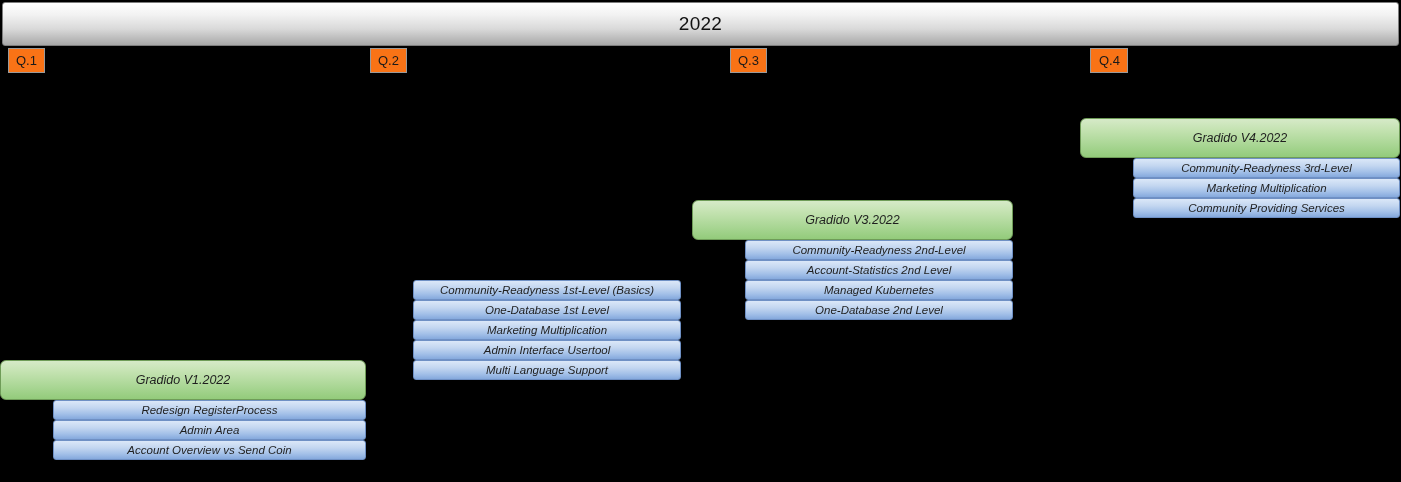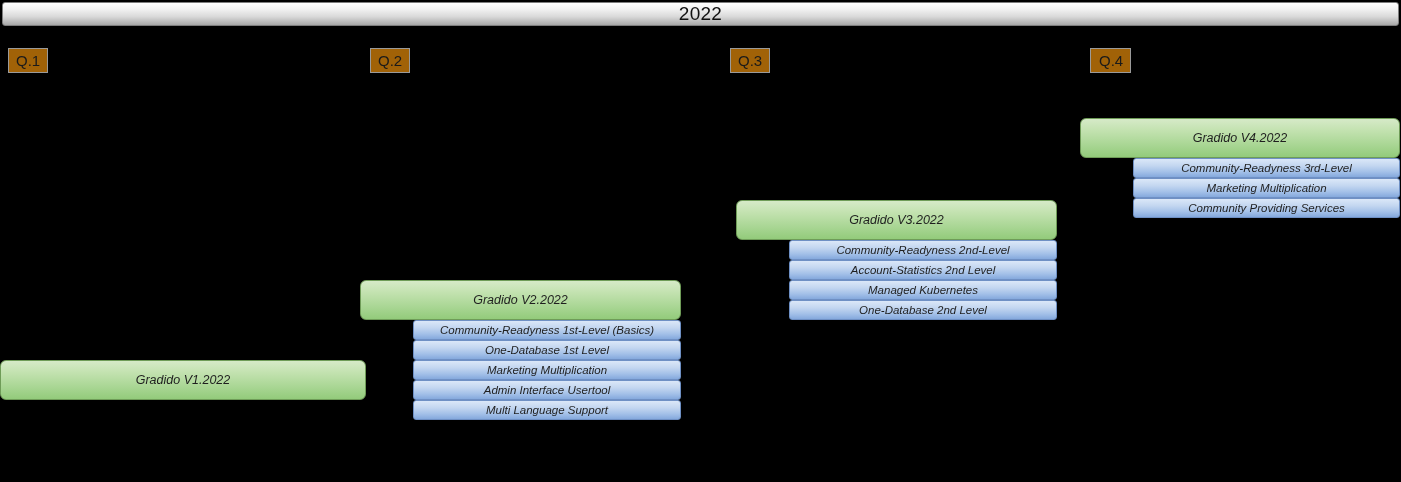--- a/index.html
+++ b/index.html
@@ -14,21 +14,21 @@
     overflow: hidden;
     font-family: "Liberation Sans", sans-serif;
   }
 
   
   .year-bar {
     position: absolute;
     left: 2px;
     top: 2px;
     width: 1397px;
-    height: 24px;
+    height: 44px;
     box-sizing: border-box;
     border: 1px solid #7d7d7d;
     border-radius: 3px;
     background: linear-gradient(to bottom, #ffffff 0%, #f2f2f2 28%, #d9d9d9 62%, #a8a8a8 100%);
     display: flex;
     align-items: center;
     justify-content: center;
   }
   .year-bar-label {
     font-size: 19px;
@@ -36,27 +36,27 @@
     font-weight: normal;
     letter-spacing: 0.3px;
   }
 
   
   .quarter-label {
     position: absolute;
     top: 48px;
     height: 25px;
     box-sizing: border-box;
-    background: #a16207;
+    background: #f97316;
     border: 1px solid #9a9a9a;
     display: flex;
     align-items: center;
     justify-content: center;
     padding: 0 7px;
-    font-size: 15px;
+    font-size: 13px;
     color: #1a1a1a;
   }
 
   
   .release-group {
     position: absolute;
     font-style: italic;
   }
   .release-header {
     box-sizing: border-box;
@@ -102,46 +102,54 @@
 
 <div class="quarter-label" style="left:8px;">Q.1</div>
 <div class="quarter-label" style="left:370px;">Q.2</div>
 <div class="quarter-label" style="left:730px;">Q.3</div>
 <div class="quarter-label" style="left:1090px;padding-left:8px;">Q.4</div>
 
 <div class="release-group" style="left:0px; top:360px; width:366px;">
   <div class="release-header">
     <span class="release-header-label">Gradido V1.2022</span>
   </div>
+  <div class="feature-list">
+    <div class="feature-item">
+      <span class="feature-label">Redesign RegisterProcess</span>
+    </div>
+    <div class="feature-item">
+      <span class="feature-label">Admin Area</span>
+    </div>
+    <div class="feature-item">
+      <span class="feature-label">Account Overview vs Send Coin</span>
+    </div>
+  </div>
 </div>
 
 <div class="release-group" style="left:360px; top:280px; width:321px;">
-  <div class="release-header">
-    <span class="release-header-label">Gradido V2.2022</span>
-  </div>
   <div class="feature-list">
     <div class="feature-item">
       <span class="feature-label">Community-Readyness 1st-Level (Basics)</span>
     </div>
     <div class="feature-item">
       <span class="feature-label">One-Database 1st Level</span>
     </div>
     <div class="feature-item">
       <span class="feature-label">Marketing Multiplication</span>
     </div>
     <div class="feature-item">
       <span class="feature-label">Admin Interface Usertool</span>
     </div>
     <div class="feature-item">
       <span class="feature-label">Multi Language Support</span>
     </div>
   </div>
 </div>
 
-<div class="release-group" style="left:736px; top:200px; width:321px;">
+<div class="release-group" style="left:692px; top:200px; width:321px;">
   <div class="release-header">
     <span class="release-header-label">Gradido V3.2022</span>
   </div>
   <div class="feature-list">
     <div class="feature-item">
       <span class="feature-label">Community-Readyness 2nd-Level</span>
     </div>
     <div class="feature-item">
       <span class="feature-label">Account-Statistics 2nd Level</span>
     </div>

